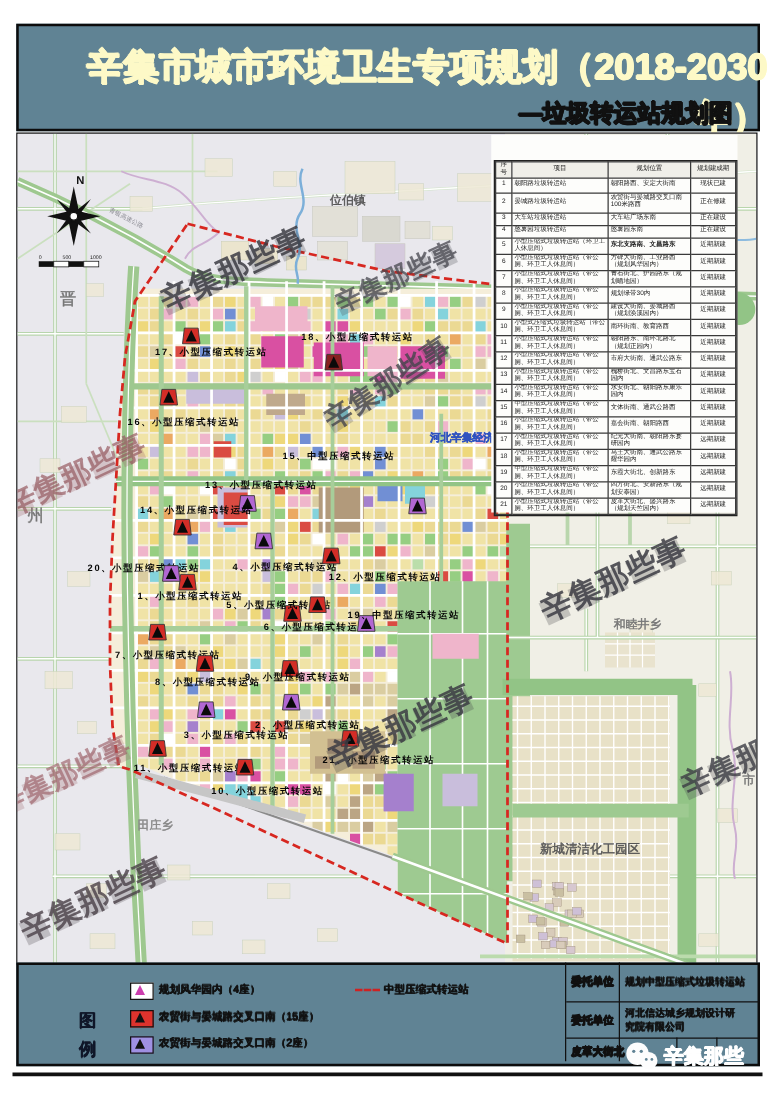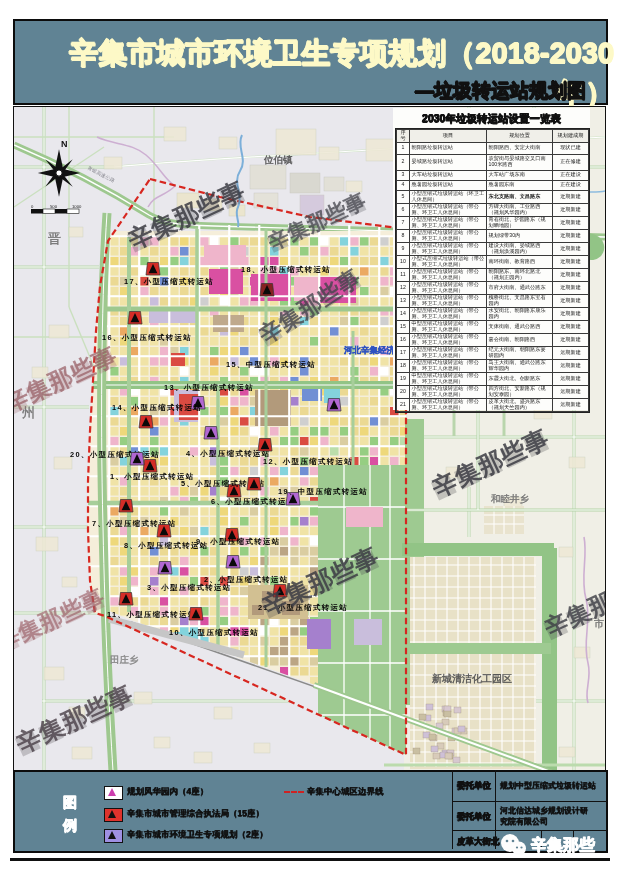--- a/index.html
+++ b/index.html
@@ -1639,21 +1639,20 @@
         <rect x="-10.3" y="-14.7" width="17.9" height="17.9" fill="#a05f68" opacity="0.26"></rect>
         <rect x="13.1" y="-14.7" width="17.9" height="17.9" fill="#a05f68" opacity="0.26"></rect>
         <rect x="36.6" y="-14.7" width="17.9" height="17.9" fill="#a05f68" opacity="0.26"></rect>
         <text x="0" y="0" text-anchor="middle" font-size="23" font-weight="bold" fill="#a05f68" opacity="0.65" font-family="Liberation Sans">辛集那些事</text>
       </g>
 </svg>
 </div>
 
 <div class="abs" style="left:393px;top:108px;width:197px;height:302px;background:#fdfdfb;">
 
-  <div class="cjk" style="position:absolute;left:0;right:0;top:4px;text-align:center;font-weight:bold;font-size:10.5px;color:#111;">2030年垃圾转运站设置一览表</div>
 
 <table style="position:absolute;left:3px;top:21px;border-collapse:collapse;table-layout:fixed;width:192px;font-size:5.2px;color:#1a1a1a;line-height:1.15;outline:1px solid #222;">
 <colgroup>
         <col style="width:13px">
         <col style="width:77px">
         <col style="width:66px">
         <col style="width:36px">
       </colgroup>
 <tbody>
         <tr style="height:10px;background:#f0efe9">
@@ -1787,39 +1786,39 @@
           <td style="border:0.6px solid #3a3a3a;padding:0 1.5px;overflow:hidden;">小型压缩式垃圾转运站（带公厕、环卫工人休息间）</td>
           <td style="border:0.6px solid #3a3a3a;padding:0 1.5px;overflow:hidden;">皮革大街北、盛兴路东（规划天竺园内）</td>
           <td style="border:0.6px solid #3a3a3a;padding:0 1.5px;overflow:hidden;text-align:center">远期新建</td>
         </tr>
 </tbody>
     </table>
 </div>
 
 <div class="abs" style="left:13px;top:770px;width:591px;height:79px;background:#5e8396;border:2px solid #0c0c0c;">
 
-  <div class="cjk" style="position:absolute;left:48px;top:19px;width:17px;font-size:14px;font-weight:bold;color:#ffffff;line-height:23px;">图例</div>
+  <div class="cjk" style="position:absolute;left:48px;top:33px;width:17px;font-size:14px;font-weight:normal;color:#0f172a;line-height:23px;">图例</div>
 
 <div style="position:absolute;left:89px;top:14px;width:17px;height:12px;background:#ffffff;border:1px solid #111;">
       <div style="position:absolute;left:3px;top:1px;width:0;height:0;border-left:4.5px solid transparent;border-right:4.5px solid transparent;border-bottom:8px solid #d43bb4;"></div>
     </div>
 <div class="cjk" style="position:absolute;left:112px;top:14px;font-size:8.5px;color:#111;">规划风华园内（4座）</div>
 
 <div style="position:absolute;left:89px;top:36px;width:17px;height:12px;background:#e8302a;border:1px solid #111;">
       <div style="position:absolute;left:3px;top:1px;width:0;height:0;border-left:4.5px solid transparent;border-right:4.5px solid transparent;border-bottom:8px solid #111;"></div>
     </div>
-<div class="cjk" style="position:absolute;left:112px;top:36px;font-size:8.5px;color:#111;">辛集市城市管理综合执法局（15座）</div>
+<div class="cjk" style="position:absolute;left:112px;top:36px;font-size:8.5px;color:#111;">农贸街与晏城路交叉口南（15座）</div>
 
 <div style="position:absolute;left:89px;top:57px;width:17px;height:12px;background:#9f8fe8;border:1px solid #111;">
       <div style="position:absolute;left:3px;top:1px;width:0;height:0;border-left:4.5px solid transparent;border-right:4.5px solid transparent;border-bottom:8px solid #111;"></div>
     </div>
-<div class="cjk" style="position:absolute;left:112px;top:57px;font-size:8.5px;color:#111;">辛集市城市环境卫生专项规划（2座）</div>
+<div class="cjk" style="position:absolute;left:112px;top:57px;font-size:8.5px;color:#111;">农贸街与晏城路交叉口南（2座）</div>
 
 <div style="position:absolute;left:269px;top:19px;width:20px;height:0;border-top:2.5px dashed #d81f1f;"></div>
-<div class="cjk" style="position:absolute;left:292px;top:14px;font-size:8.5px;color:#111;">辛集中心城区边界线</div>
+<div class="cjk" style="position:absolute;left:292px;top:14px;font-size:8.5px;color:#111;">中型压缩式转运站</div>
 
 <div style="position:absolute;left:437px;top:-2px;width:154px;height:79px;border-left:1.5px solid #111;">
 <div style="position:absolute;left:42px;top:0;bottom:0;width:0;border-left:1.5px solid #111;"></div>
 <div style="position:absolute;left:0;top:31px;right:0;height:0;border-top:1.5px solid #111;"></div>
 <div style="position:absolute;left:0;top:60px;right:0;height:0;border-top:1.5px solid #111;"></div>
 <div class="cjk" style="position:absolute;left:4px;top:10px;font-size:8.5px;font-weight:bold;color:#111;">委托单位</div>
 <div class="cjk" style="position:absolute;left:4px;top:41px;font-size:8.5px;font-weight:bold;color:#111;">委托单位</div>
 <div class="cjk" style="position:absolute;left:4px;top:66px;font-size:8.5px;font-weight:bold;color:#111;">皮革大街北</div>
 <div class="cjk" style="position:absolute;left:47px;top:10px;font-size:8px;color:#111;">规划中型压缩式垃圾转运站</div>
 <div class="cjk" style="position:absolute;left:47px;top:36px;font-size:8px;color:#111;line-height:1.35;width:90px;">河北信达城乡规划设计研究院有限公司</div>

